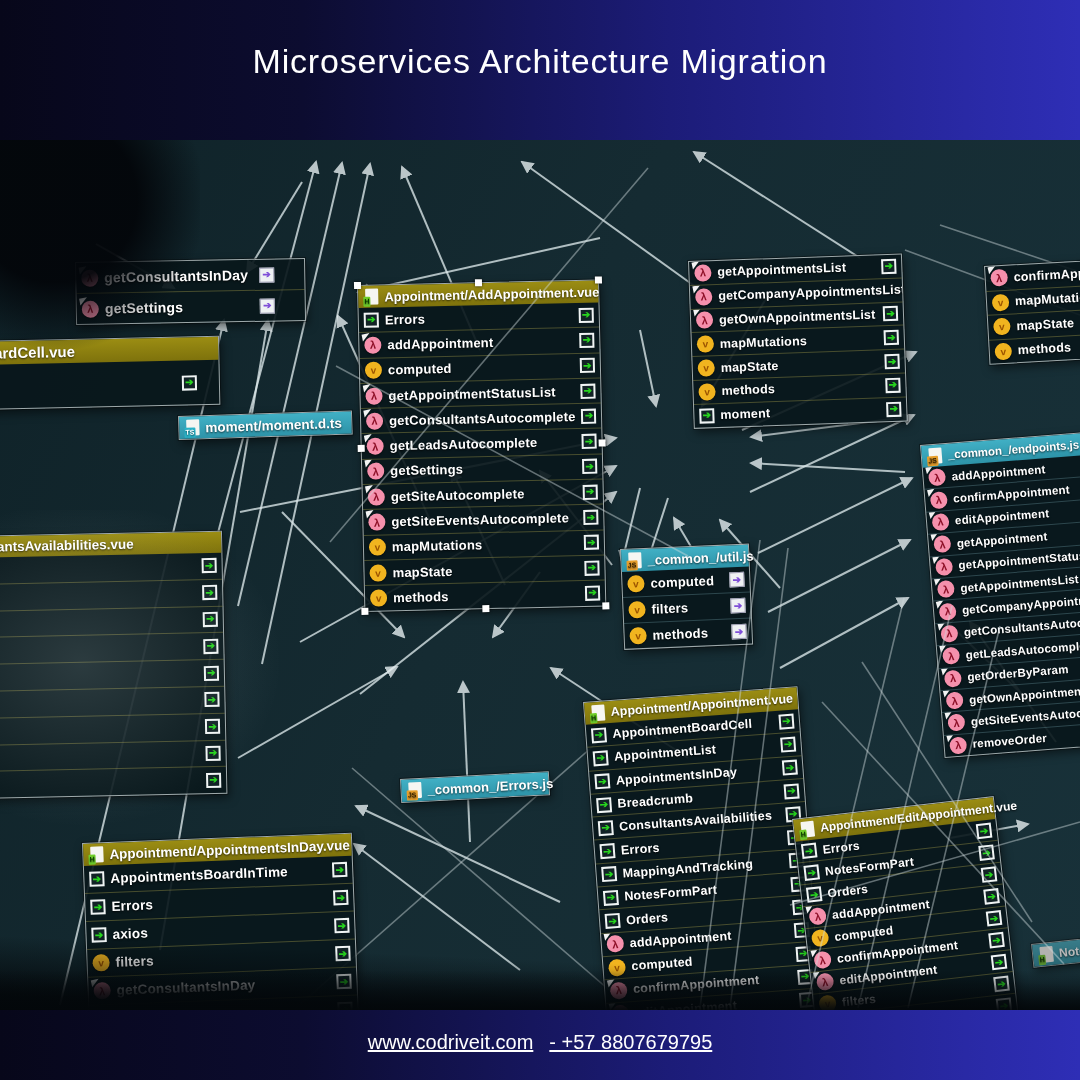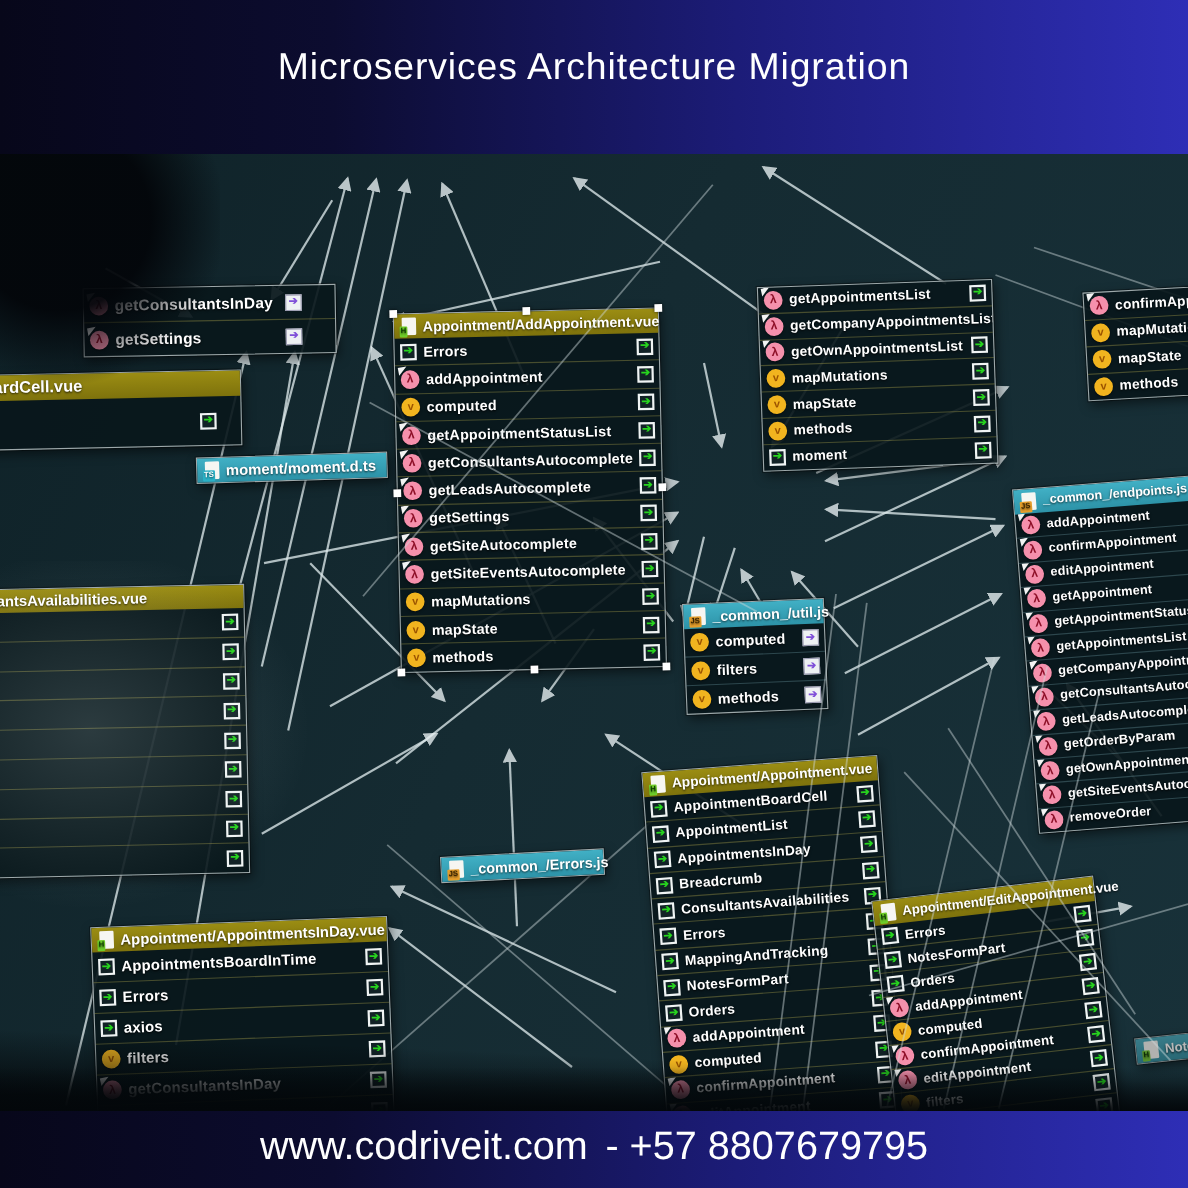--- a/index.html
+++ b/index.html
@@ -3,21 +3,21 @@
 <meta charset="utf-8">
 <style>
   html,body{margin:0;padding:0;background:#000;}
   .canvas{position:relative;width:1080px;height:1080px;overflow:hidden;font-family:"Liberation Sans",sans-serif;background:#3b82f6;}
 
   
   .band{position:absolute;left:0;width:1080px;background:linear-gradient(90deg,#07071a 0%,#0c0c30 28%,#1c1c78 62%,#2e2eb6 100%);display:flex;align-items:center;justify-content:center;}
   .band-top{top:0;height:140px;}
   .band-bottom{top:1010px;height:70px;}
   .hero-title{color:#fff;font-size:34px;letter-spacing:.8px;font-weight:400;margin-top:-18px;}
-  .footer-line{display:flex;gap:16px;color:#fff;font-size:36px;font-weight:400;margin-top:-6px;}
+  .footer-line{display:flex;gap:16px;color:#fff;font-size:20px;font-weight:400;margin-top:-6px;text-decoration:underline;}
 
   
   .screen{position:absolute;top:140px;left:0;width:1080px;height:870px;overflow:hidden;
           background:linear-gradient(115deg,#0f2228 0%,#152b32 45%,#183139 100%);}
   .wires{position:absolute;top:0;left:0;z-index:1;pointer-events:none;}
   .wires-front{z-index:3;}
   .ln{stroke:#dce8ea;stroke-width:2;opacity:.78;}
   .ln2{stroke:#cfdadc;stroke-width:1.6;opacity:.45;}
 
   

